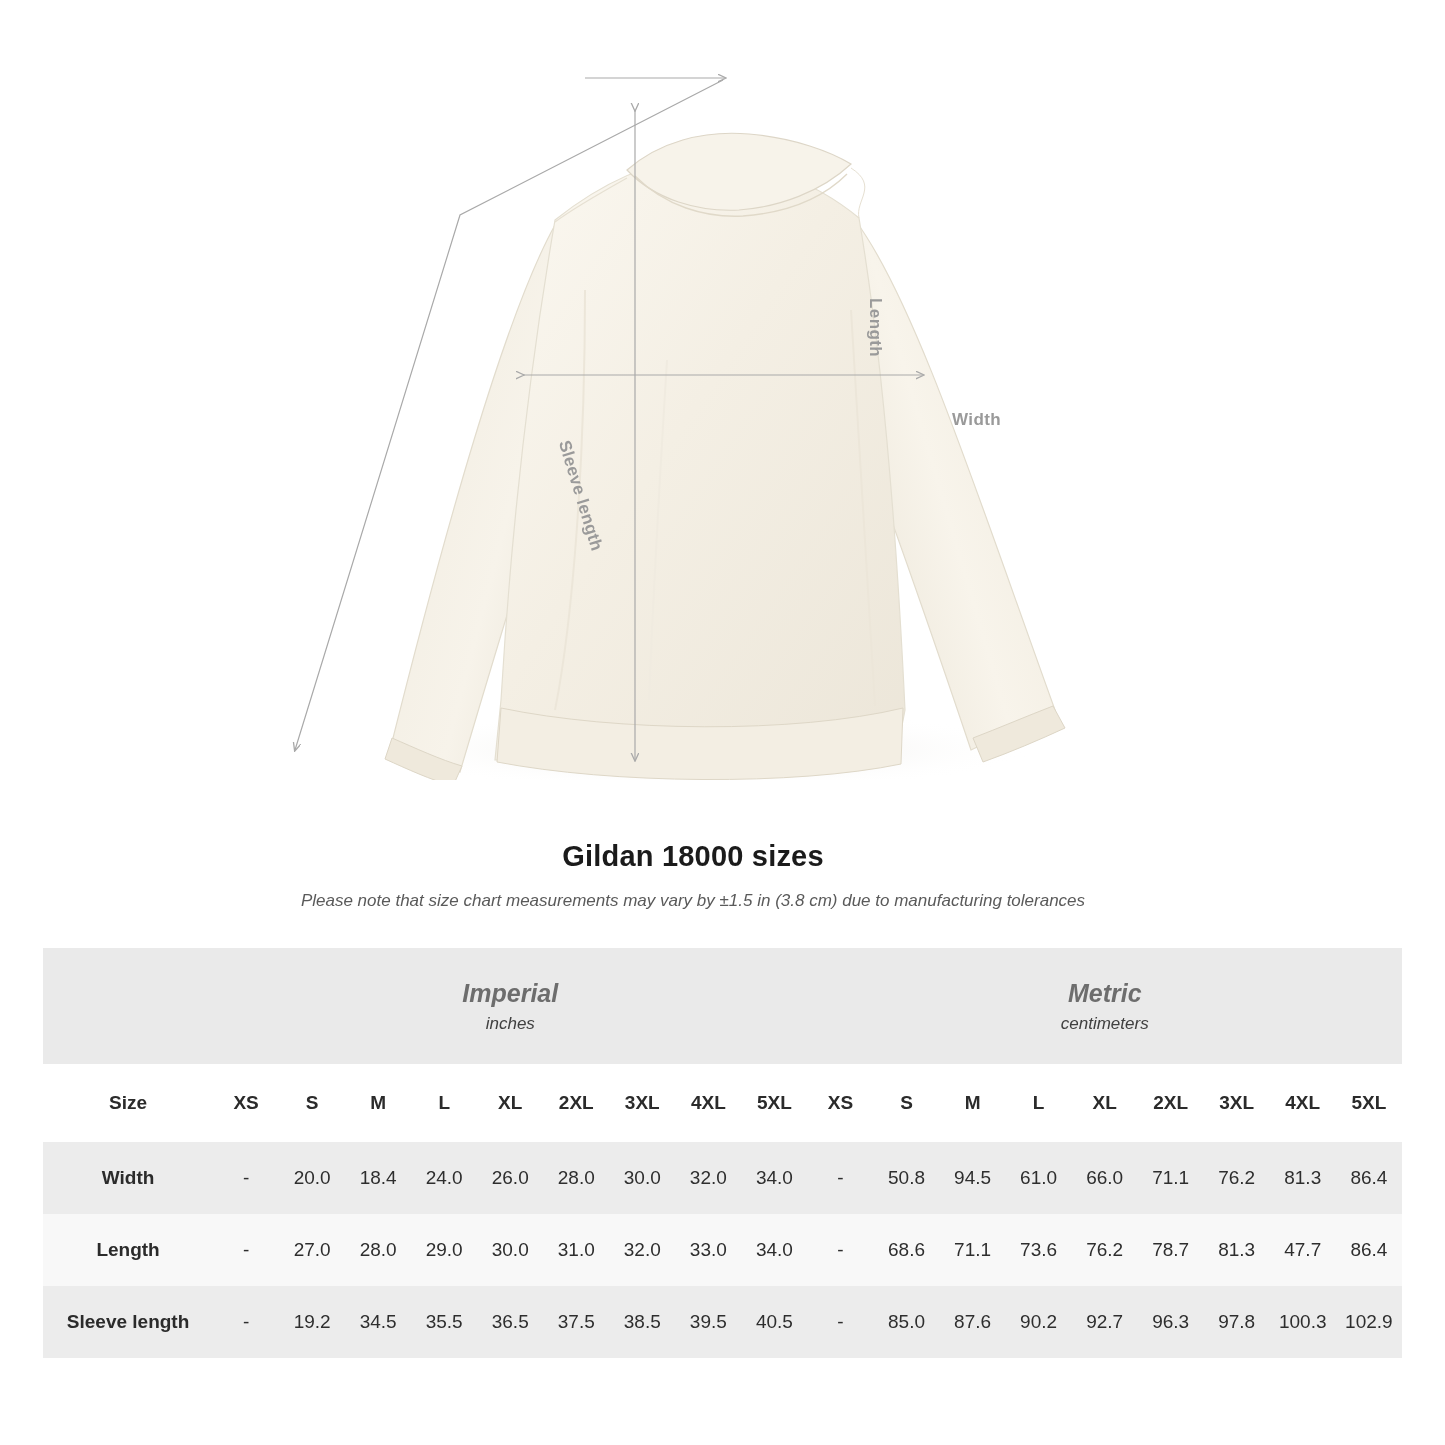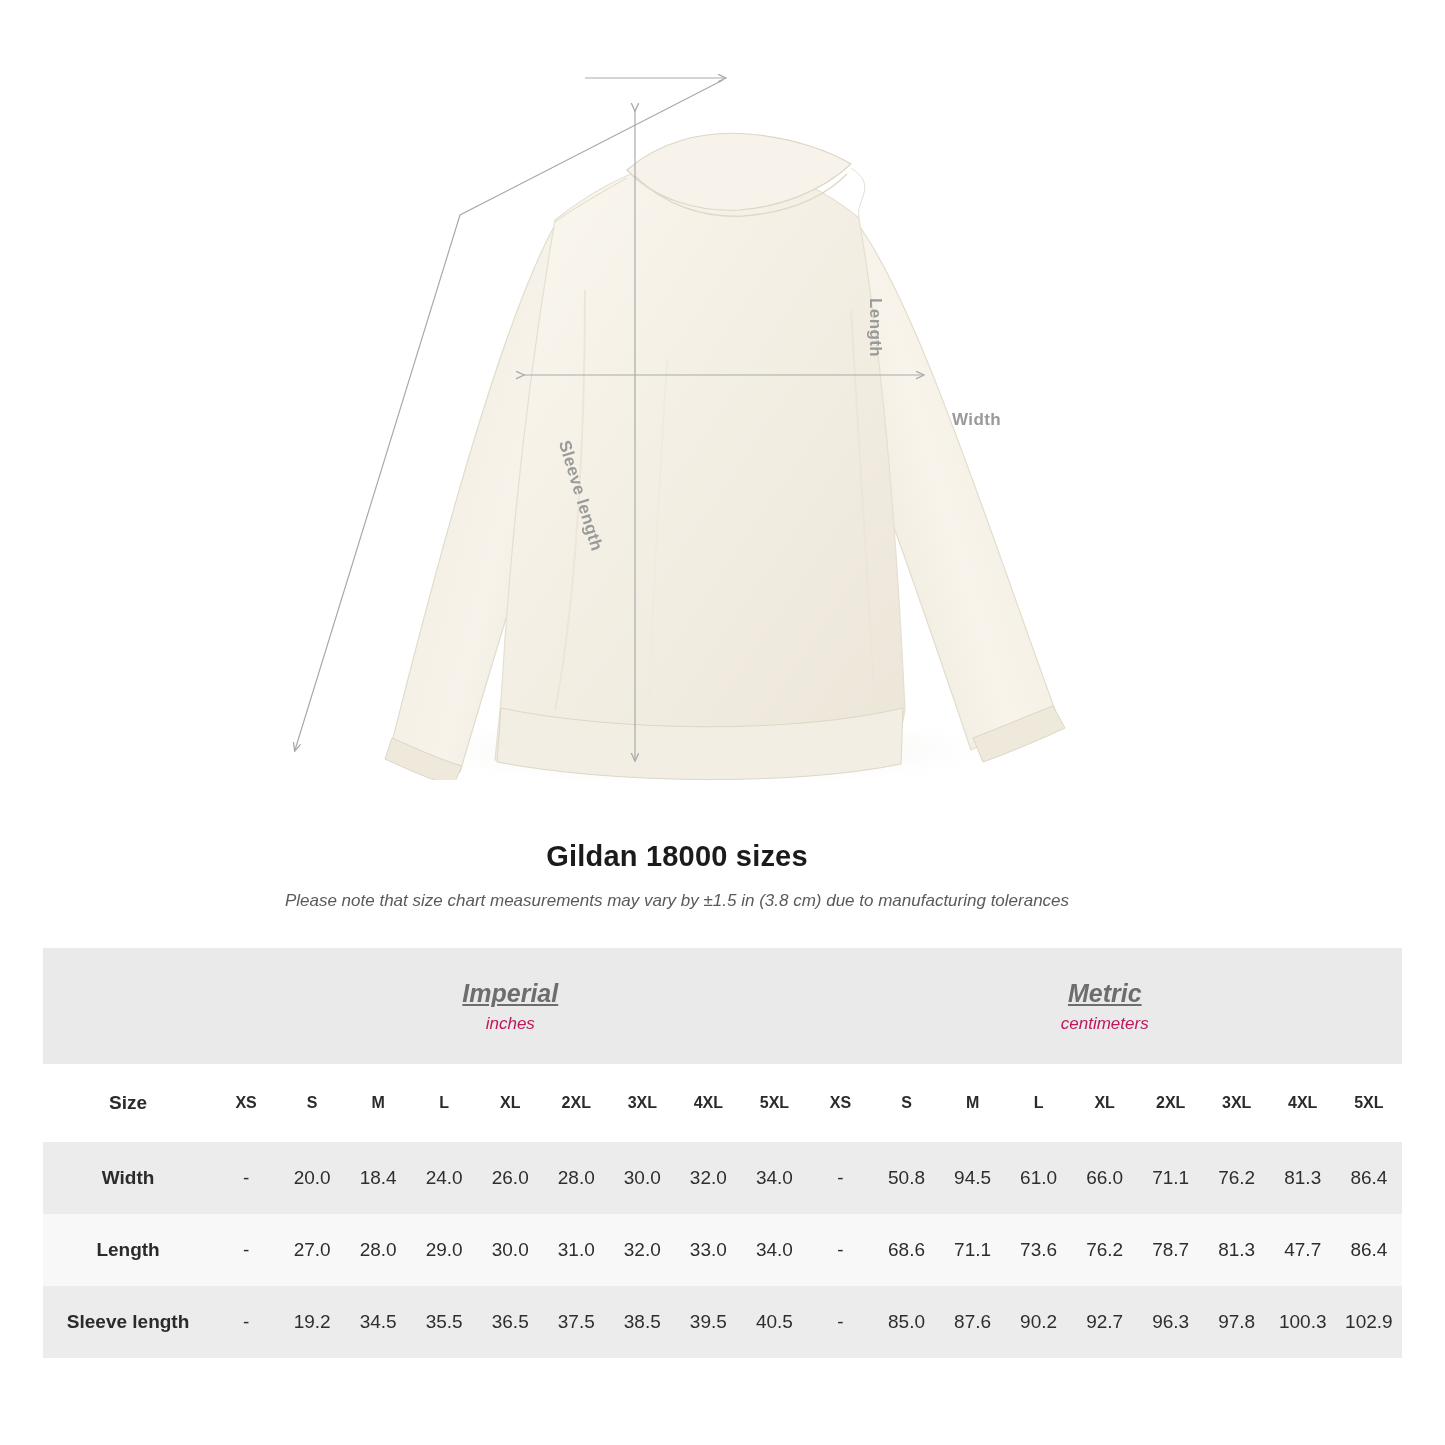--- a/index.html
+++ b/index.html
@@ -61,20 +61,21 @@
     transform-origin: left top;
   }
 
   
   #title-block {
     position: absolute;
     top: 840px;
     left: 0;
     width: 1354px;
     text-align: center;
+    padding-left: 16px;
   }
   #chart-title {
     font-size: 29px;
     font-weight: bold;
     color: #1b1b1b;
     margin: 0;
     letter-spacing: 0.2px;
   }
   #chart-note {
     font-size: 17px;
@@ -105,32 +106,31 @@
   .unit-head td {
     height: 116px;
     background: #eaeaea;
   }
   .unit-title {
     font-size: 25px;
     font-style: italic;
     font-weight: bold;
     color: #6d6d6d;
     line-height: 1.2;
-    text-decoration: underline;
   }
   .unit-sub {
     font-size: 17px;
     font-style: italic;
-    color: #be185d;
+    color: #404040;
     margin-top: 6px;
   }
   .size-row td {
     height: 78px;
     background: #ffffff;
-    font-size: 16px;
+    font-size: 19px;
     font-weight: bold;
     color: #2b2b2b;
   }
   .size-row td.rowhead {
     font-size: 19px;
   }
   .data-row td {
     height: 72px;
   }
   .row-odd td { background: #ececec; }

